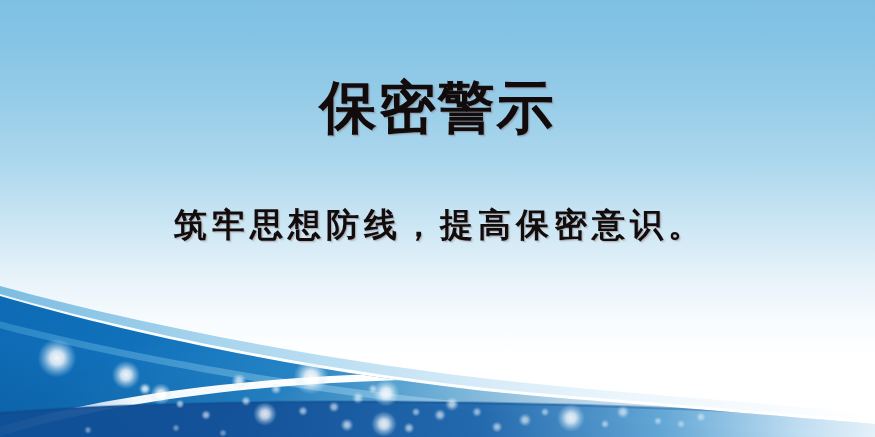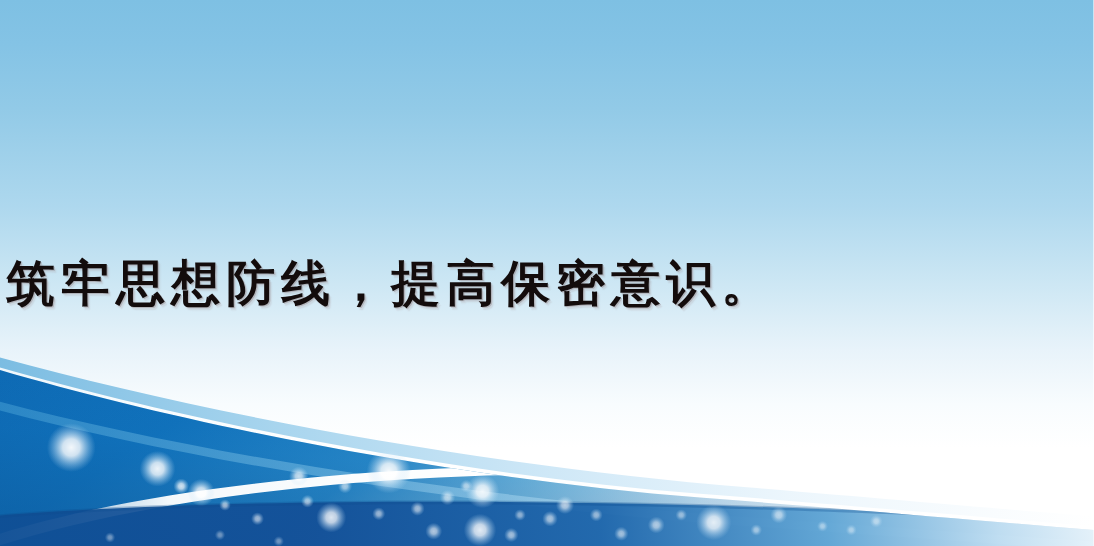--- a/index.html
+++ b/index.html
@@ -74,24 +74,24 @@
     text-shadow: 1px 1px 0 rgba(120,90,90,0.30),
                  2px 2px 1px rgba(150,120,120,0.18);
     white-space: nowrap;
   }
 
   .subline {
     position: absolute;
     left: 0;
     top: 205px;
     width: 875px;
-    text-align: left;
+    text-align: center;
     font-family: "DejaVu Sans", "Liberation Sans", sans-serif;
     font-weight: 700;
-    font-size: 39px;
+    font-size: 33px;
     line-height: 1.2;
     color: #130c0c;
     letter-spacing: 5px;
     text-indent: 5px;
     text-shadow: 1px 1px 0 rgba(120,90,90,0.28),
                  2px 2px 1px rgba(150,120,120,0.16);
     white-space: nowrap;
   }
 </style>
 </head>
@@ -250,16 +250,17 @@
           <circle cx="681" cy="424" r="4.42" fill="url(#gDot)" opacity="0.44"></circle>
           <circle cx="701" cy="417" r="5.2" fill="url(#gDot)" opacity="0.48"></circle>
           <circle cx="88" cy="430" r="4.16" fill="url(#gDot)" opacity="0.42"></circle>
           <circle cx="176" cy="428" r="4.16" fill="url(#gDot)" opacity="0.4"></circle>
           <circle cx="223" cy="433" r="4.16" fill="url(#gDot)" opacity="0.4"></circle>
         </g>
     </svg>
   </div>
 
   <div class="text-layer">
+    <div class="headline">保密警示</div>
     <div class="subline">筑牢思想防线，提高保密意识。</div>
   </div>
 
 </div>
 
 </body></html>

